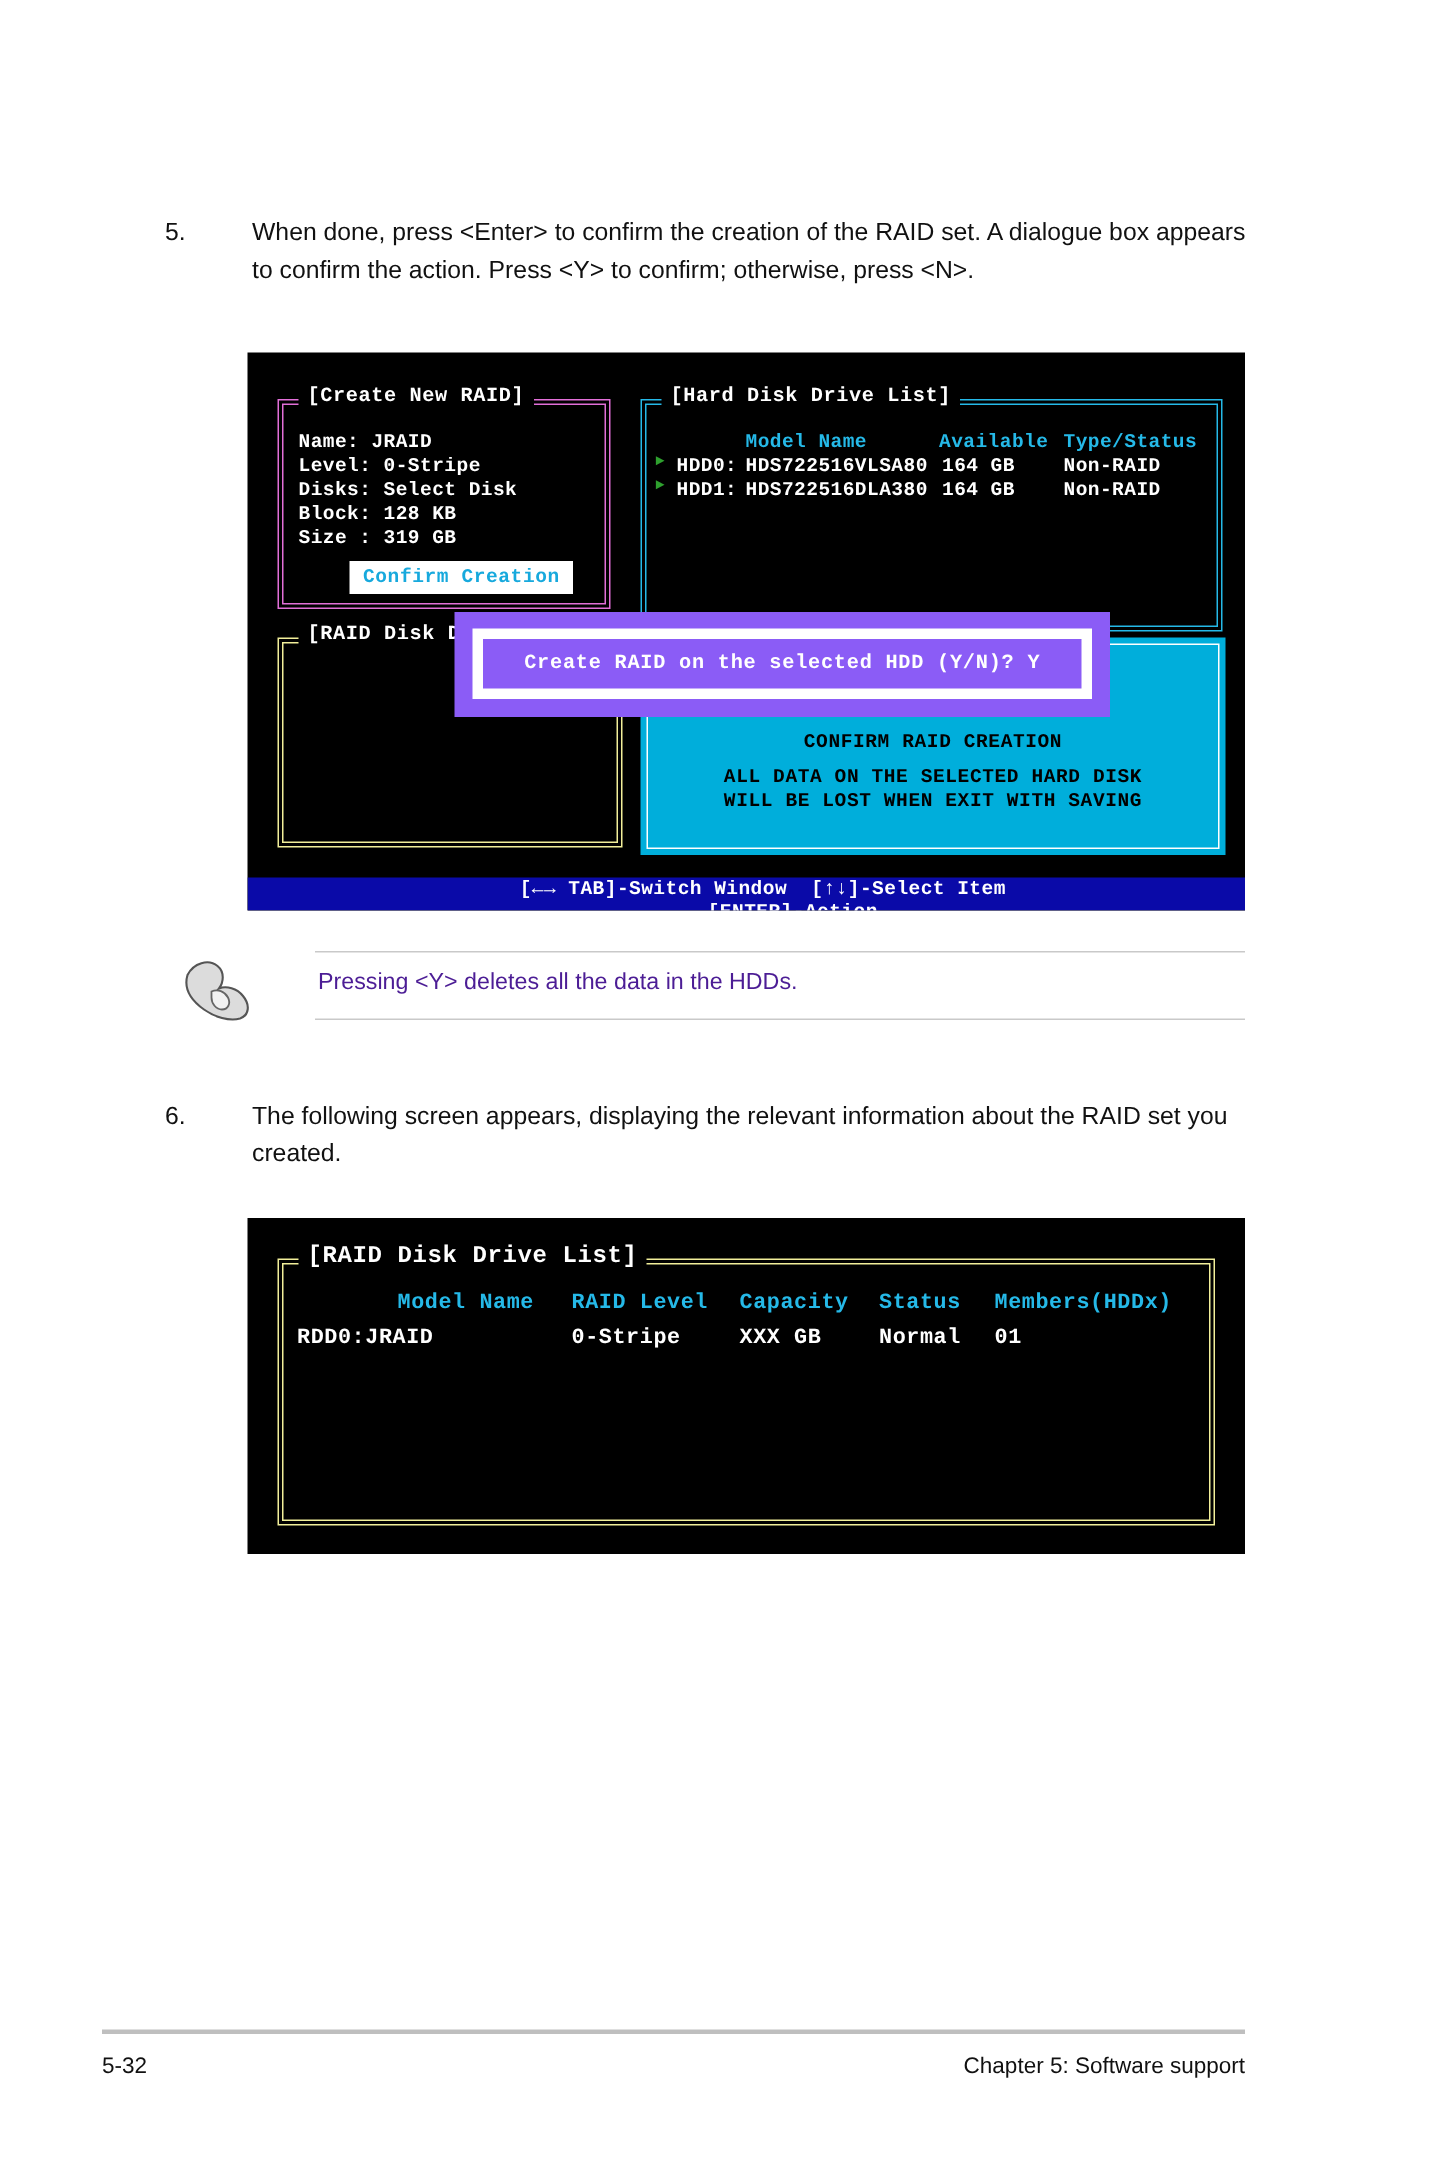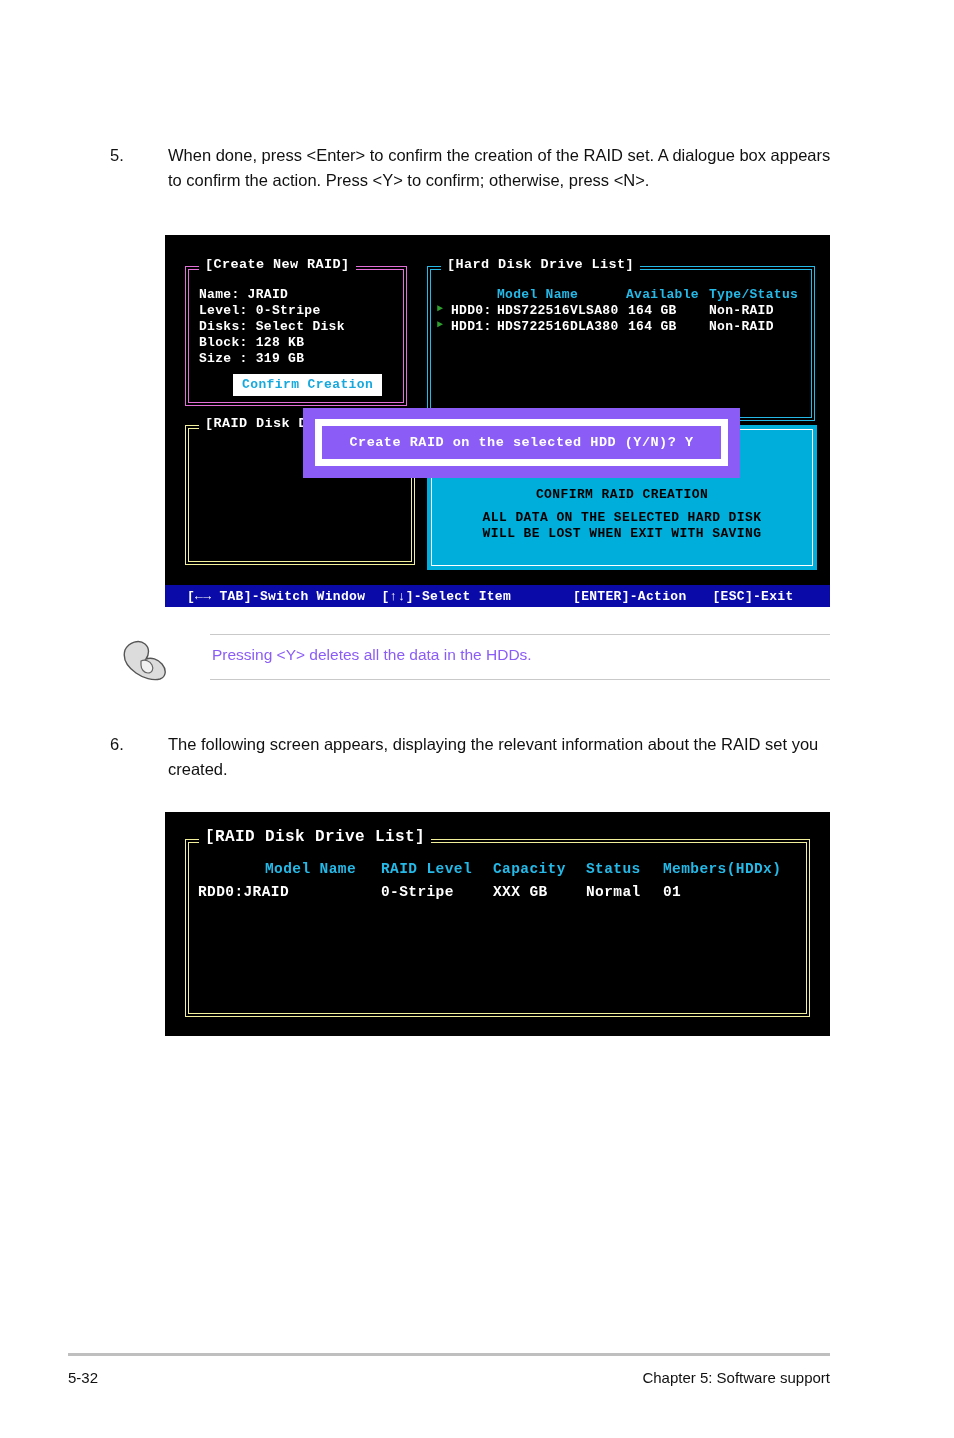--- a/index.html
+++ b/index.html
@@ -26,21 +26,21 @@
   
   .note { position:absolute; }
   .note .rule {
     position:absolute; left:91px; width:620px; height:1px;
     background:#c9c9c9;
   }
   .note .rule.top { top:0; }
   .note .rule.bot { top:45px; }
   .note .note-text {
     position:absolute; left:93px; top:12px;
-    font-size:15.5px; color:#8b5cf6;
+    font-size:15.5px; color:#4c1d95;
   }
   .hand-icon { position:absolute; left:0px; top:3px; }
 
   
   .bios {
     position:absolute;
     background:#000000;
     font-family:"Liberation Mono", "DejaVu Sans Mono", monospace;
     font-weight:bold;
     overflow:hidden;
@@ -120,21 +120,21 @@
   }
 
   
   .statusbar {
     position:absolute;
     background:#0a0aa8;
     color:#ffffff;
     font-size:13px;
     letter-spacing:0.3px;
     white-space:pre;
-    display:flex; align-items:center;
+    display:flex; align-items:center;flex-direction:column;
   }
 
   
   .rdl-hdr { position:absolute; color:#25b9e8; font-size:14.5px; white-space:pre; letter-spacing:0.4px;}
   .rdl-row { position:absolute; color:#ffffff; font-size:14.5px; white-space:pre; letter-spacing:0.4px;}
 
   
   .footer-rule {
     position:absolute; left:68px; top:1353px; width:762px; height:3px;
     background:#bfbfbf;

